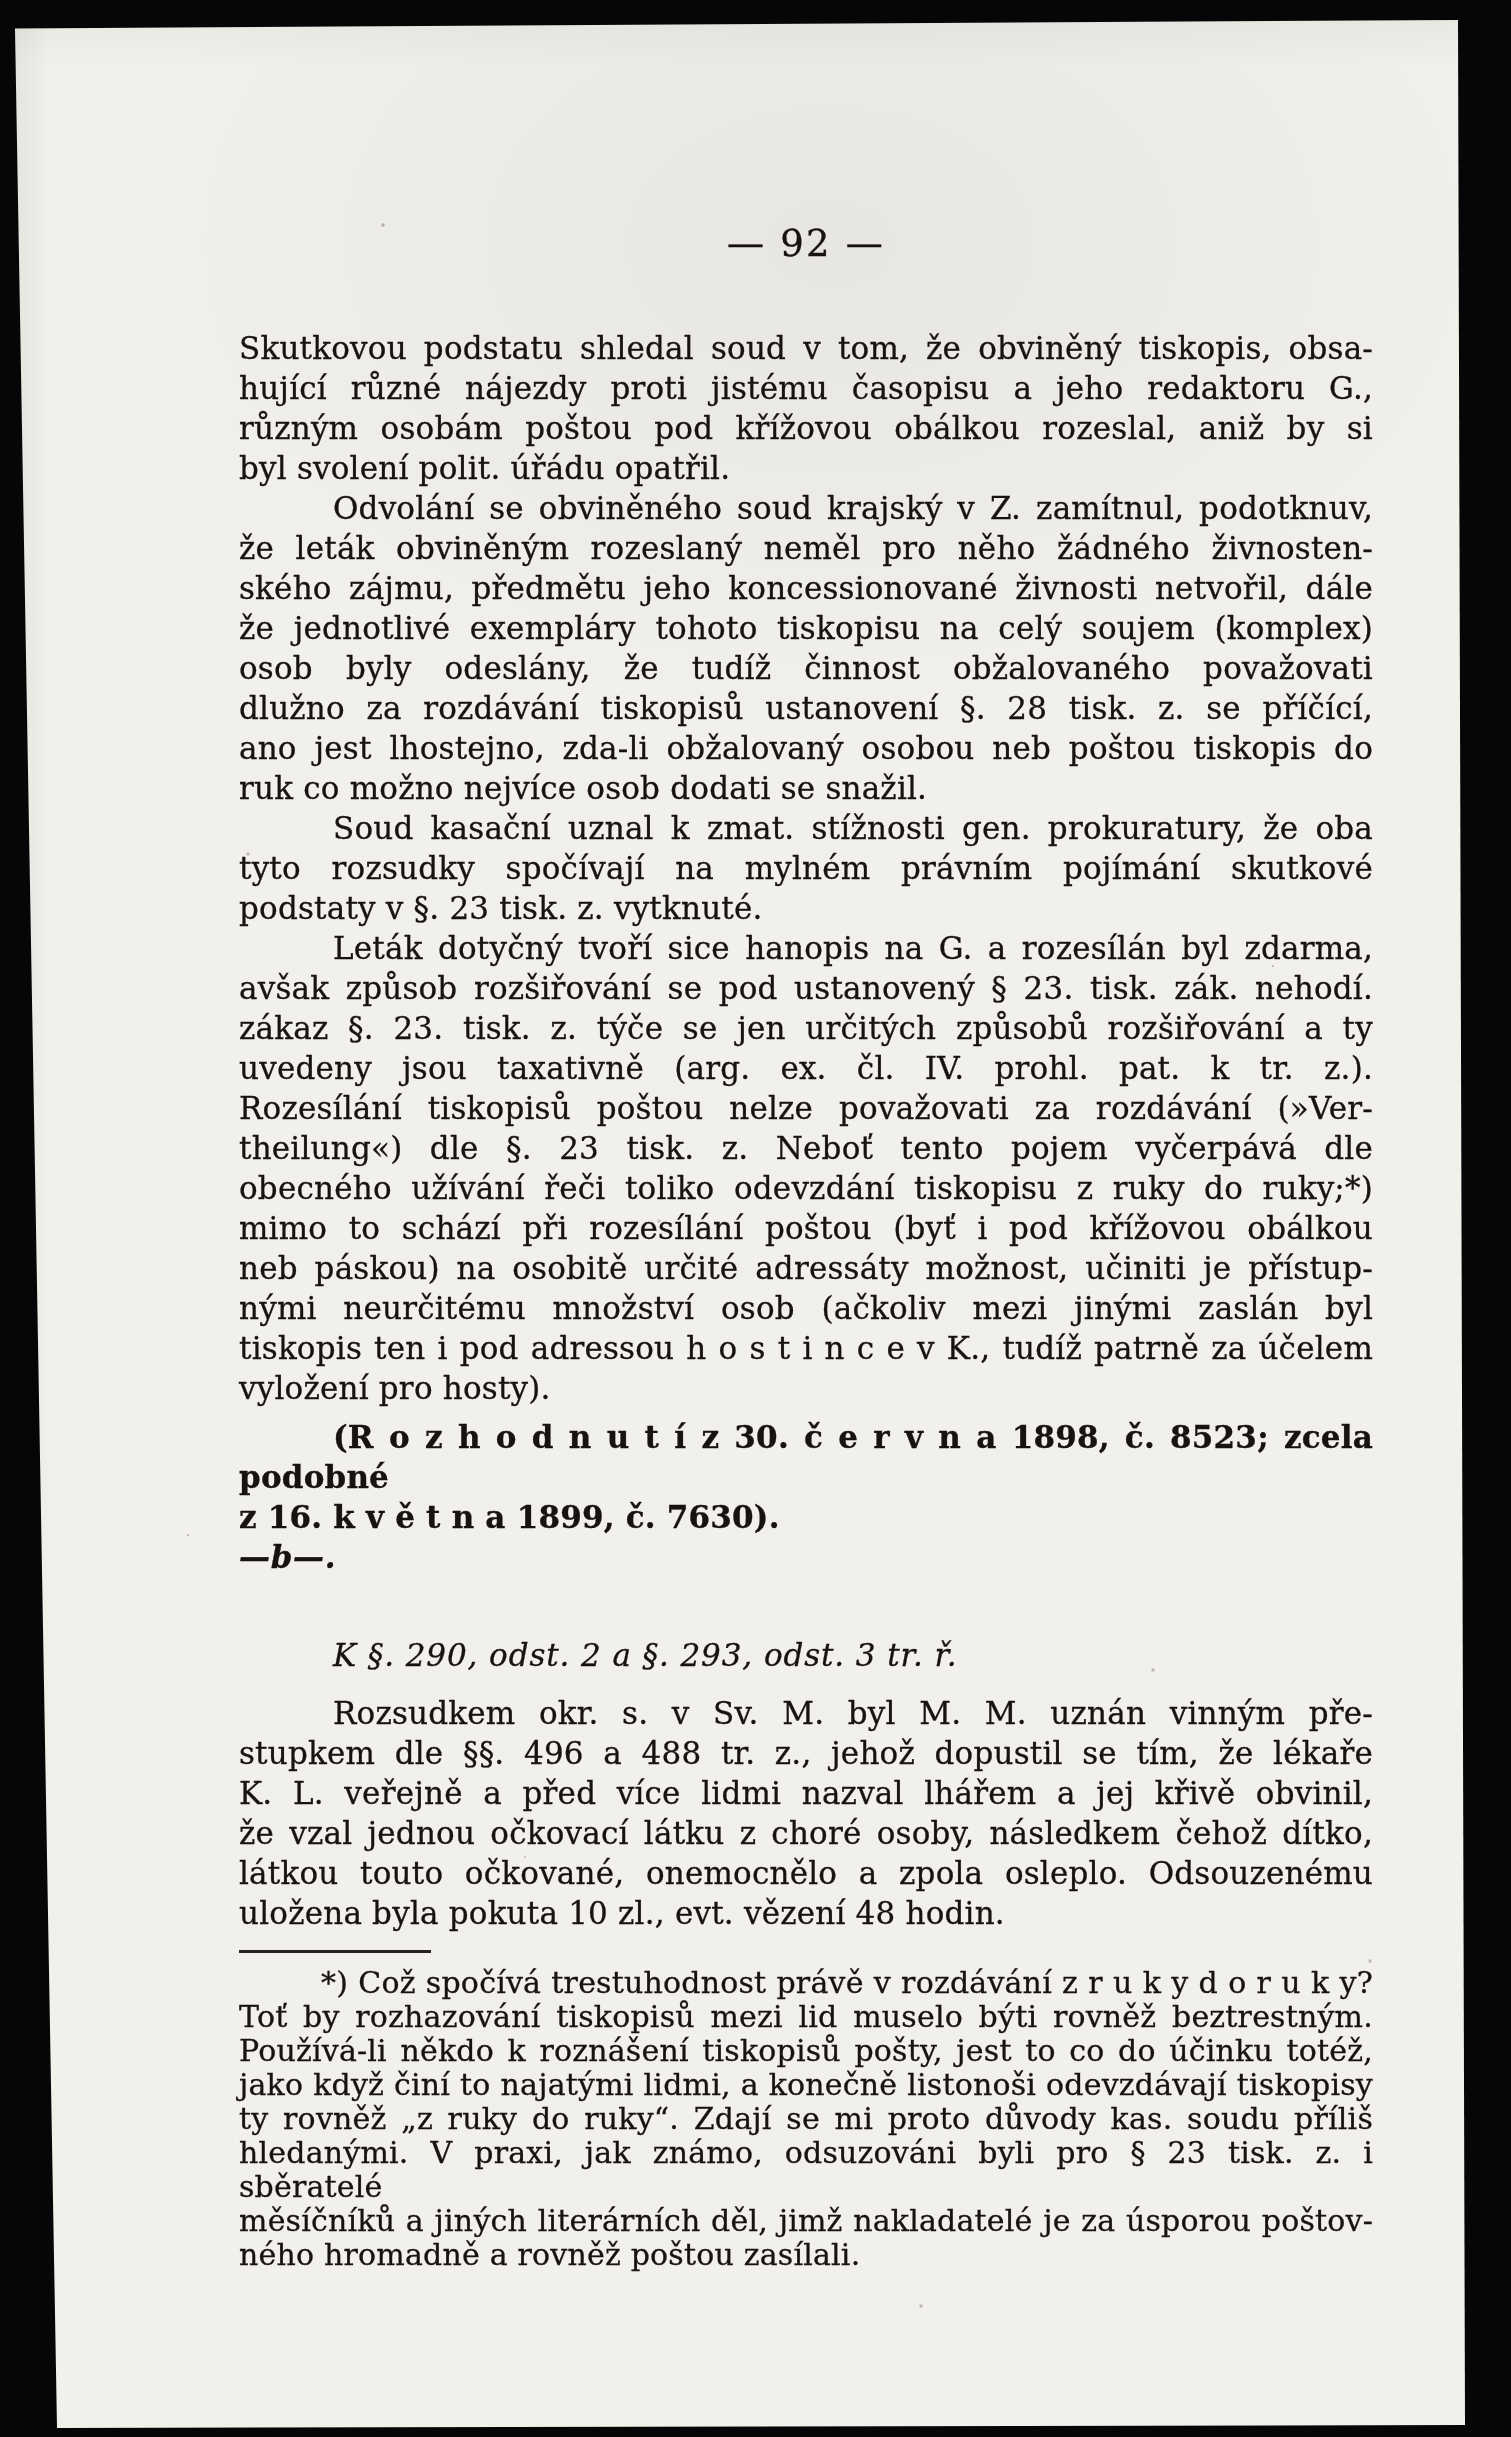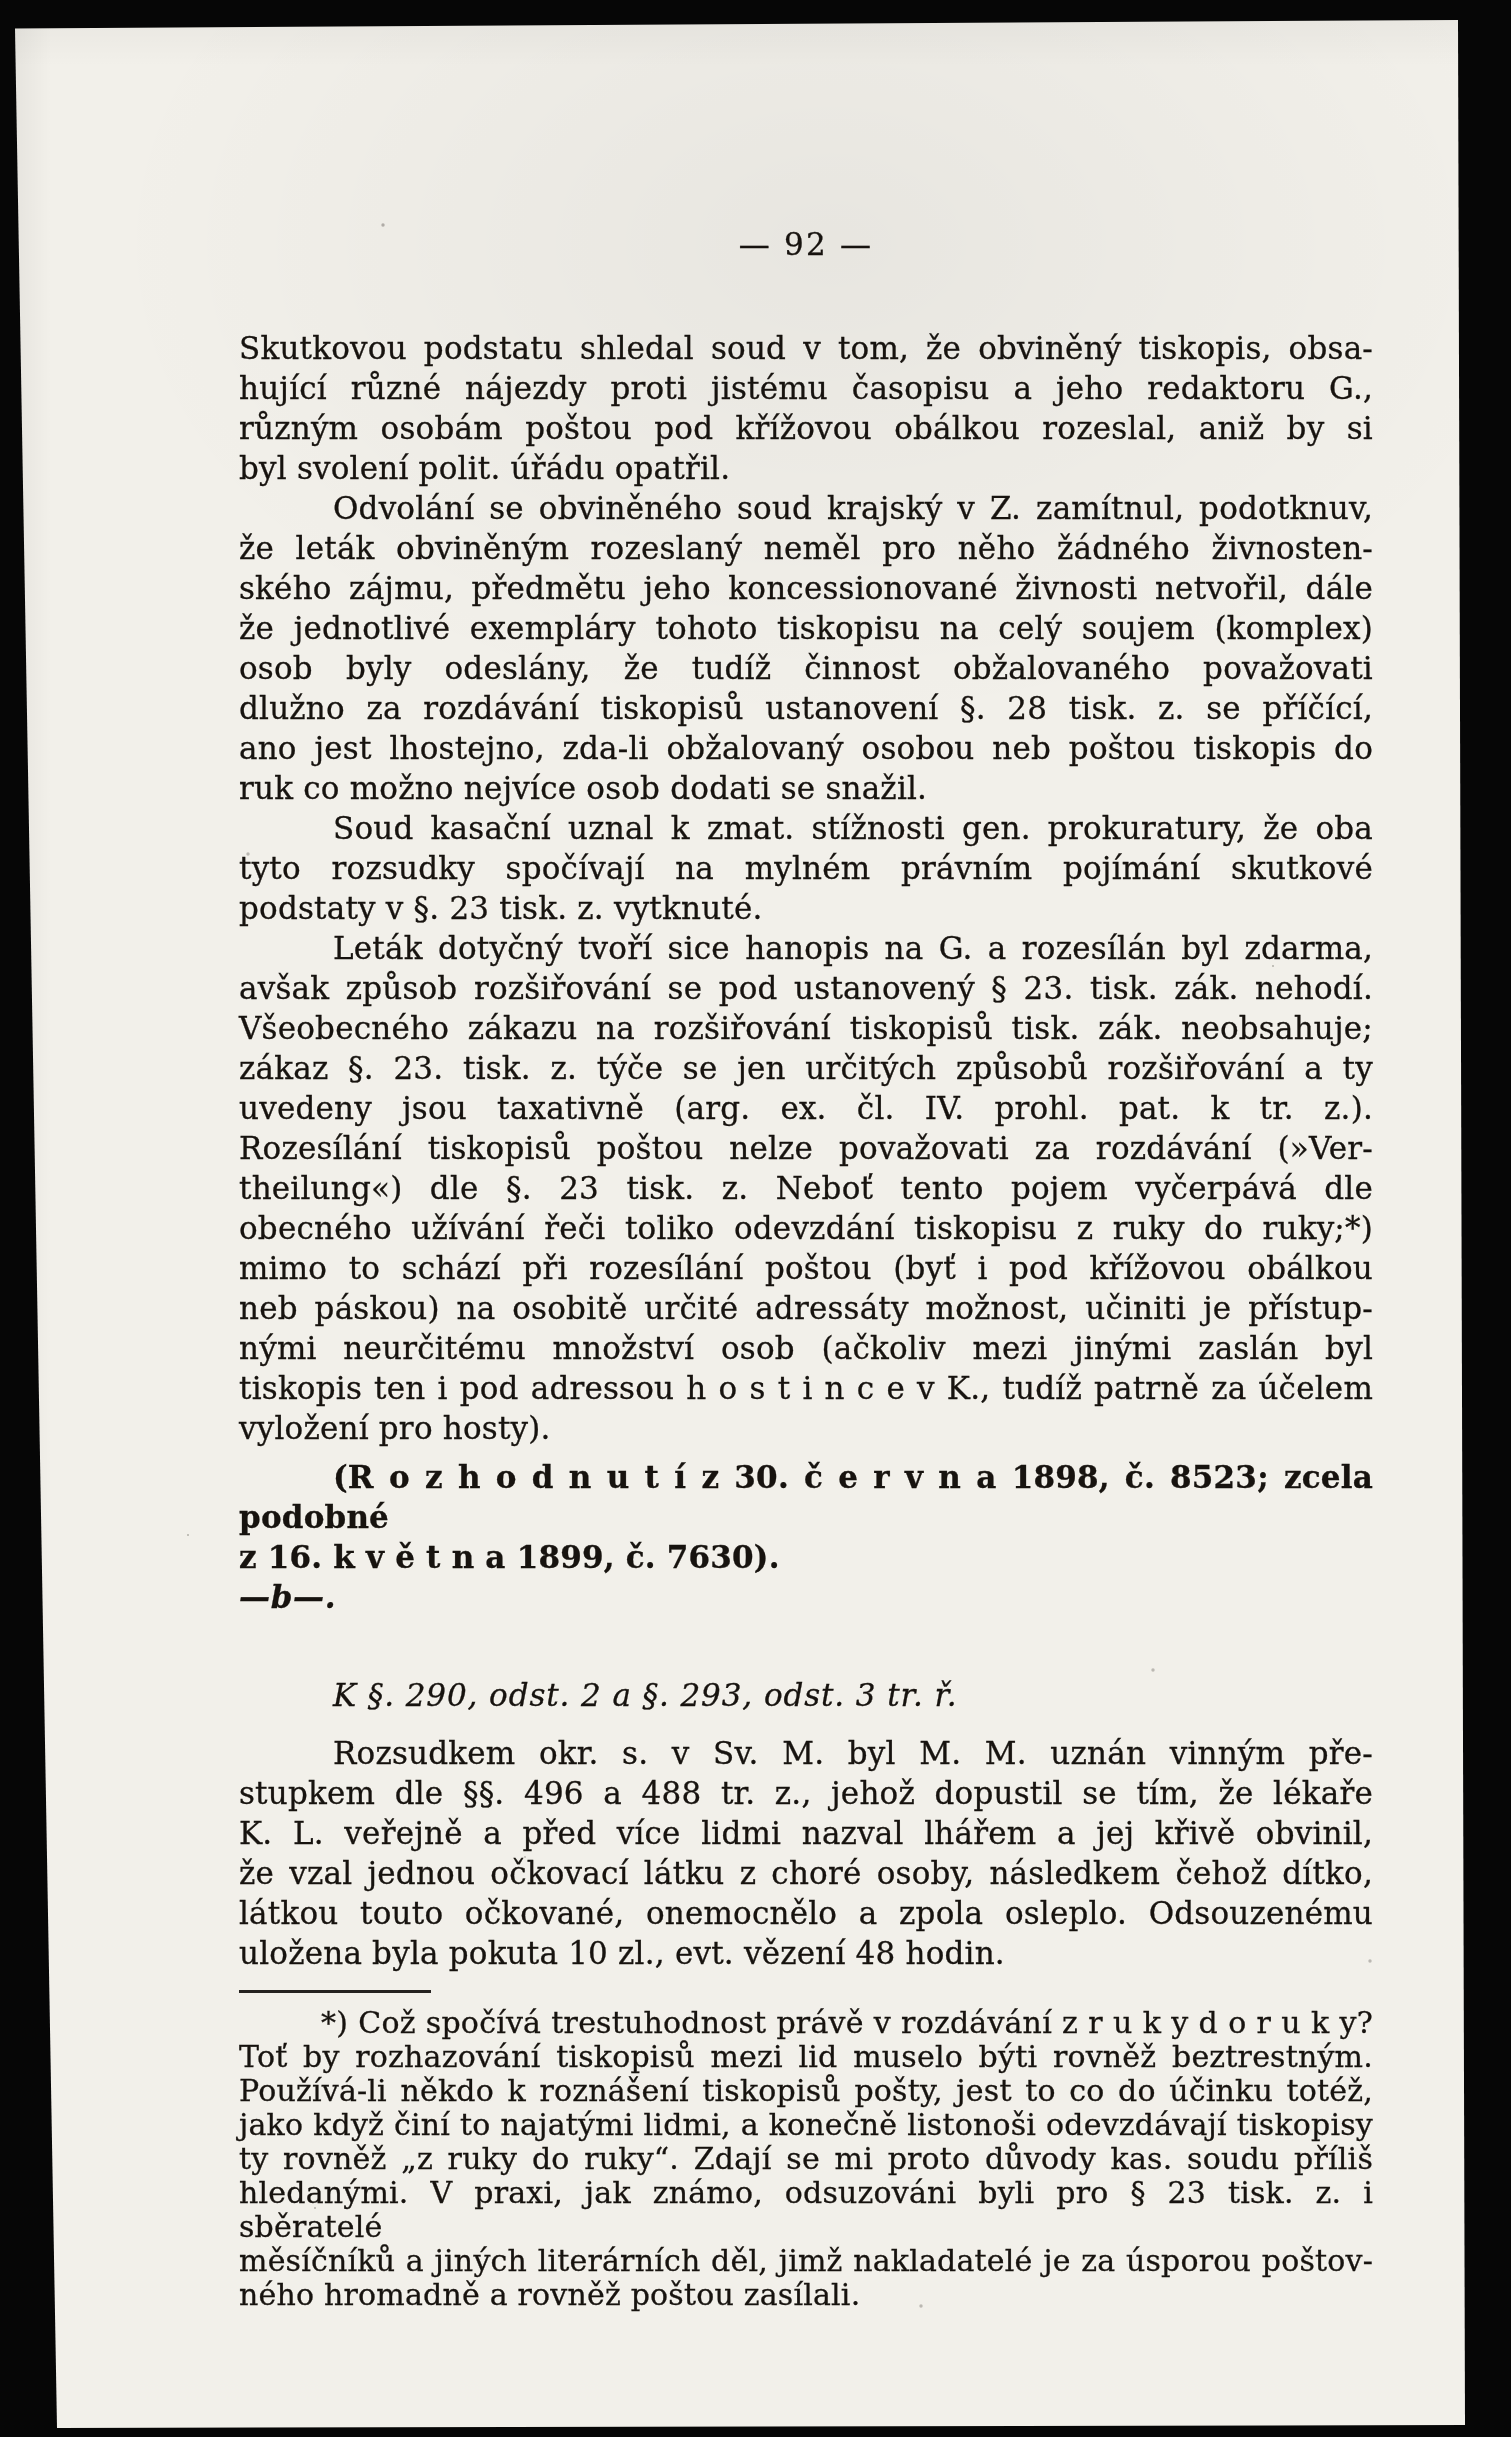--- a/index.html
+++ b/index.html
@@ -37,21 +37,21 @@
       920px 2305px 0 0.7px rgba(60,55,50,.3),
       718px 703px 0 0 rgba(60,55,50,.25);
   }
   #text-column{
     position:absolute;left:239px;top:224px;width:1134px;
     color:#17130f;
     font-size:31px;line-height:40px;letter-spacing:0.2px;
     -webkit-text-stroke:0.3px #17130f;
   }
   .pagenum{
-    text-align:center;letter-spacing:2.2px;font-size:31px;
+    text-align:center;letter-spacing:2.2px;font-size:37px;
     margin-bottom:64px;
   }
   .para{margin:0;}
   .line{
     text-align:justify;
     text-align-last:justify;
     min-height:40px;
   }
   .line.last{text-align-last:left;}
   .para.indent > .line.first{text-indent:94px;}
@@ -104,21 +104,20 @@
         <div class="line last">ruk co možno nejvíce osob dodati se snažil.</div>
       </div>
       <div class="para indent">
         <div class="line first">Soud kasační uznal k zmat. stížnosti gen. prokuratury, že oba</div>
         <div class="line">tyto rozsudky spočívají na mylném právním pojímání skutkové</div>
         <div class="line last">podstaty v §. 23 tisk. z. vytknuté.</div>
       </div>
       <div class="para indent">
         <div class="line first">Leták dotyčný tvoří sice hanopis na G. a rozesílán byl zdarma,</div>
         <div class="line">avšak způsob rozšiřování se pod ustanovený § 23. tisk. zák. nehodí.</div>
-        <div class="line">Všeobecného zákazu na rozšiřování tiskopisů tisk. zák. neobsahuje;</div>
         <div class="line">zákaz §. 23. tisk. z. týče se jen určitých způsobů rozšiřování a ty</div>
         <div class="line">uvedeny jsou taxativně (arg. ex. čl. IV. prohl. pat. k tr. z.).</div>
         <div class="line">Rozesílání tiskopisů poštou nelze považovati za rozdávání (»Ver-</div>
         <div class="line">theilung«) dle §. 23 tisk. z. Neboť tento pojem vyčerpává dle</div>
         <div class="line">obecného užívání řeči toliko odevzdání tiskopisu z ruky do ruky;*)</div>
         <div class="line">mimo to schází při rozesílání poštou (byť i pod křížovou obálkou</div>
         <div class="line">neb páskou) na osobitě určité adressáty možnost, učiniti je přístup-</div>
         <div class="line">nými neurčitému množství osob (ačkoliv mezi jinými zaslán byl</div>
         <div class="line">tiskopis ten i pod adressou h&nbsp;o&nbsp;s&nbsp;t&nbsp;i&nbsp;n&nbsp;c&nbsp;e v K., tudíž patrně za účelem</div>
         <div class="line last">vyložení pro hosty).</div>

